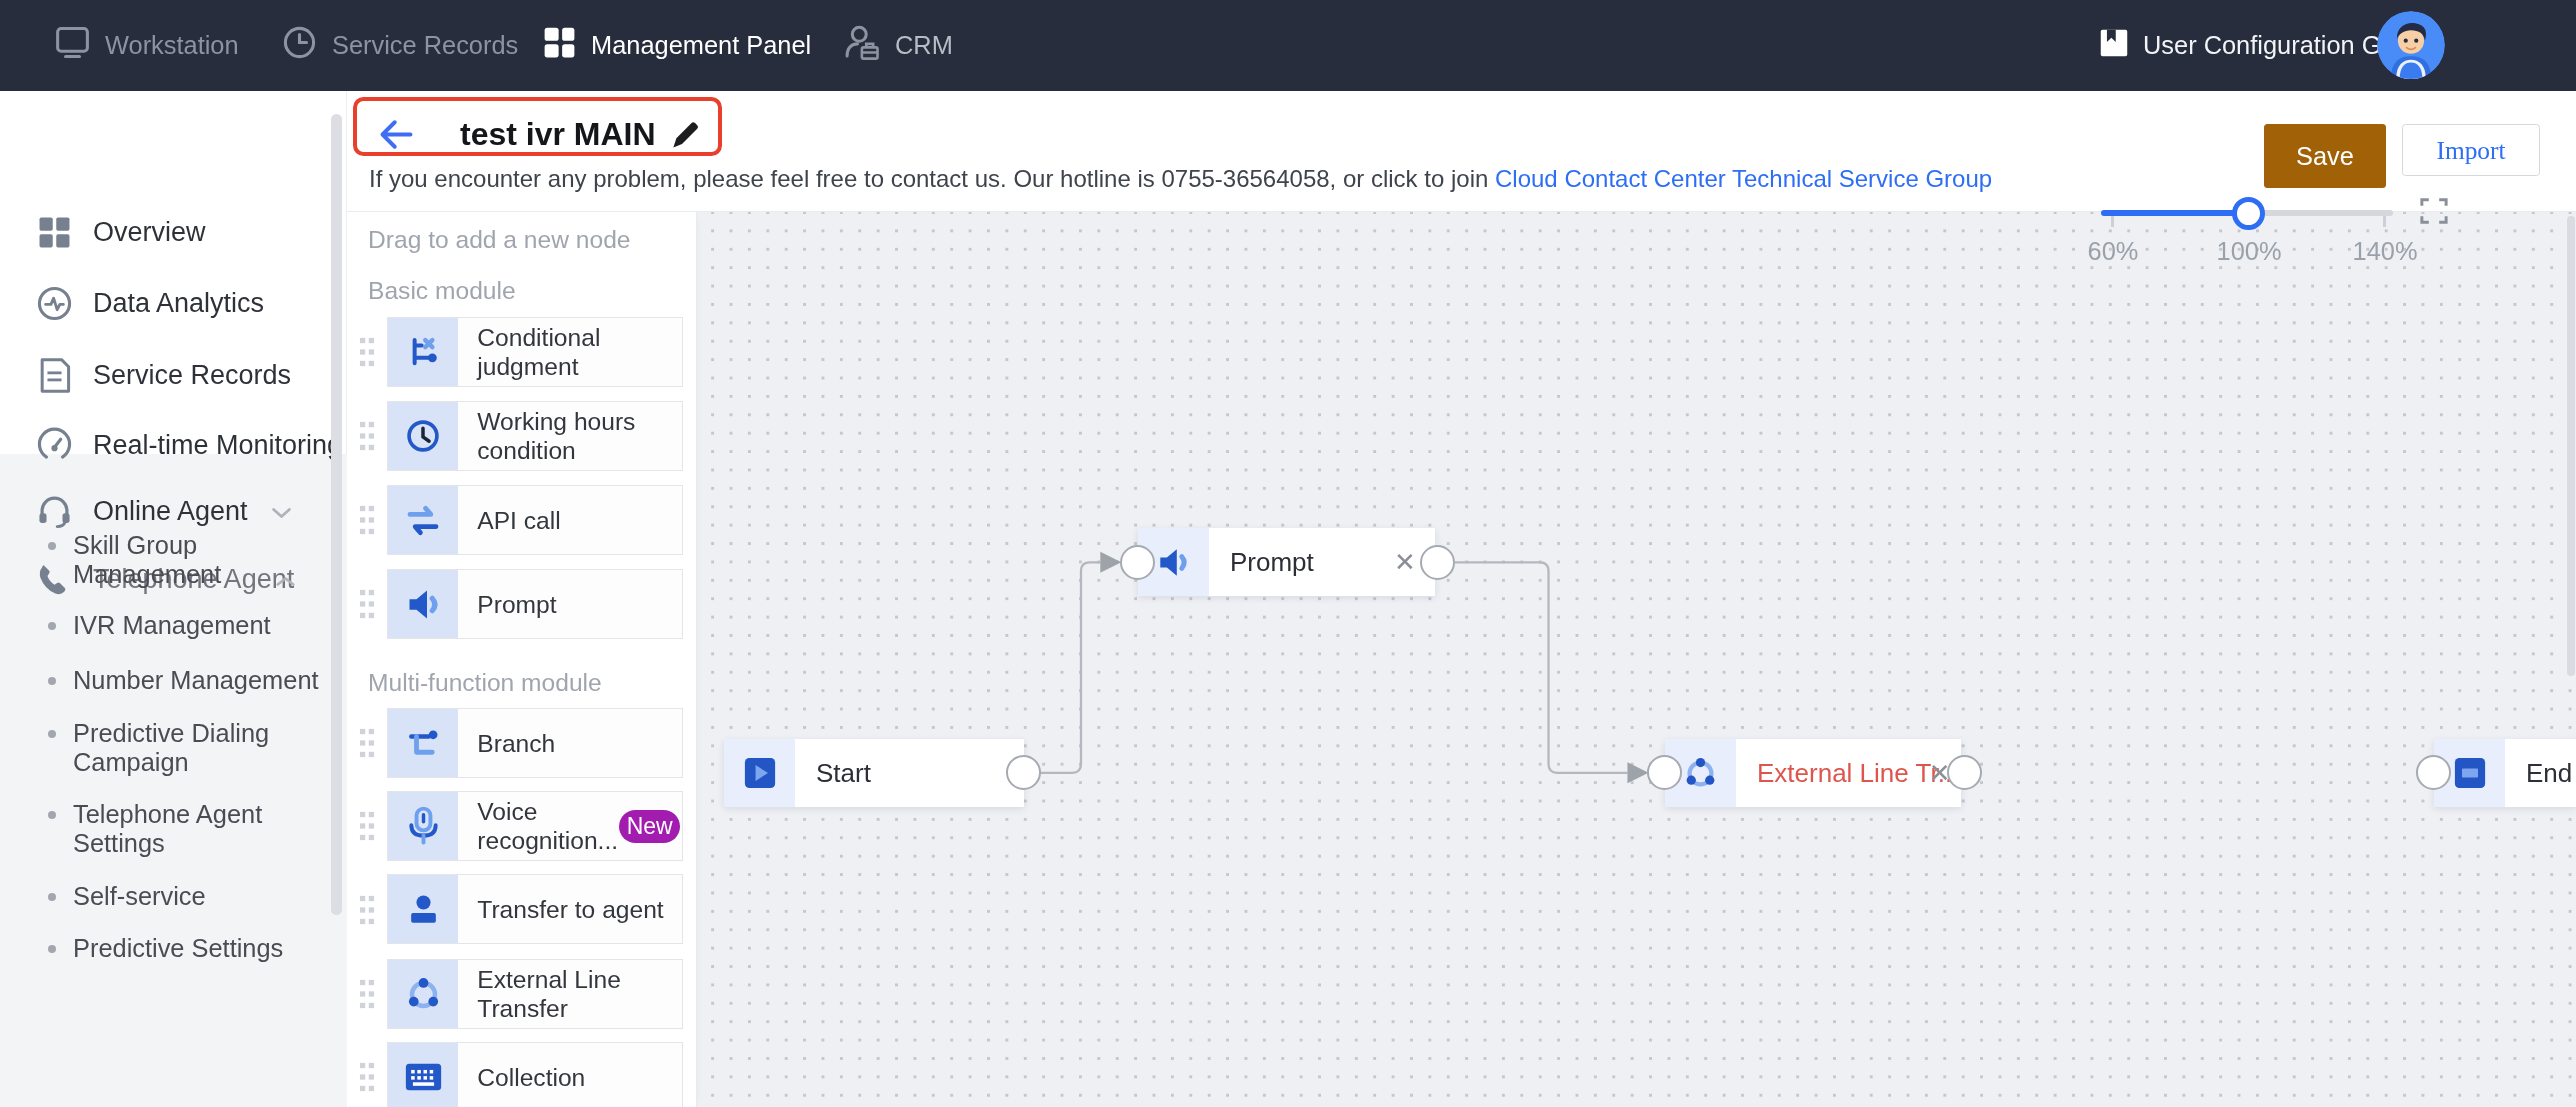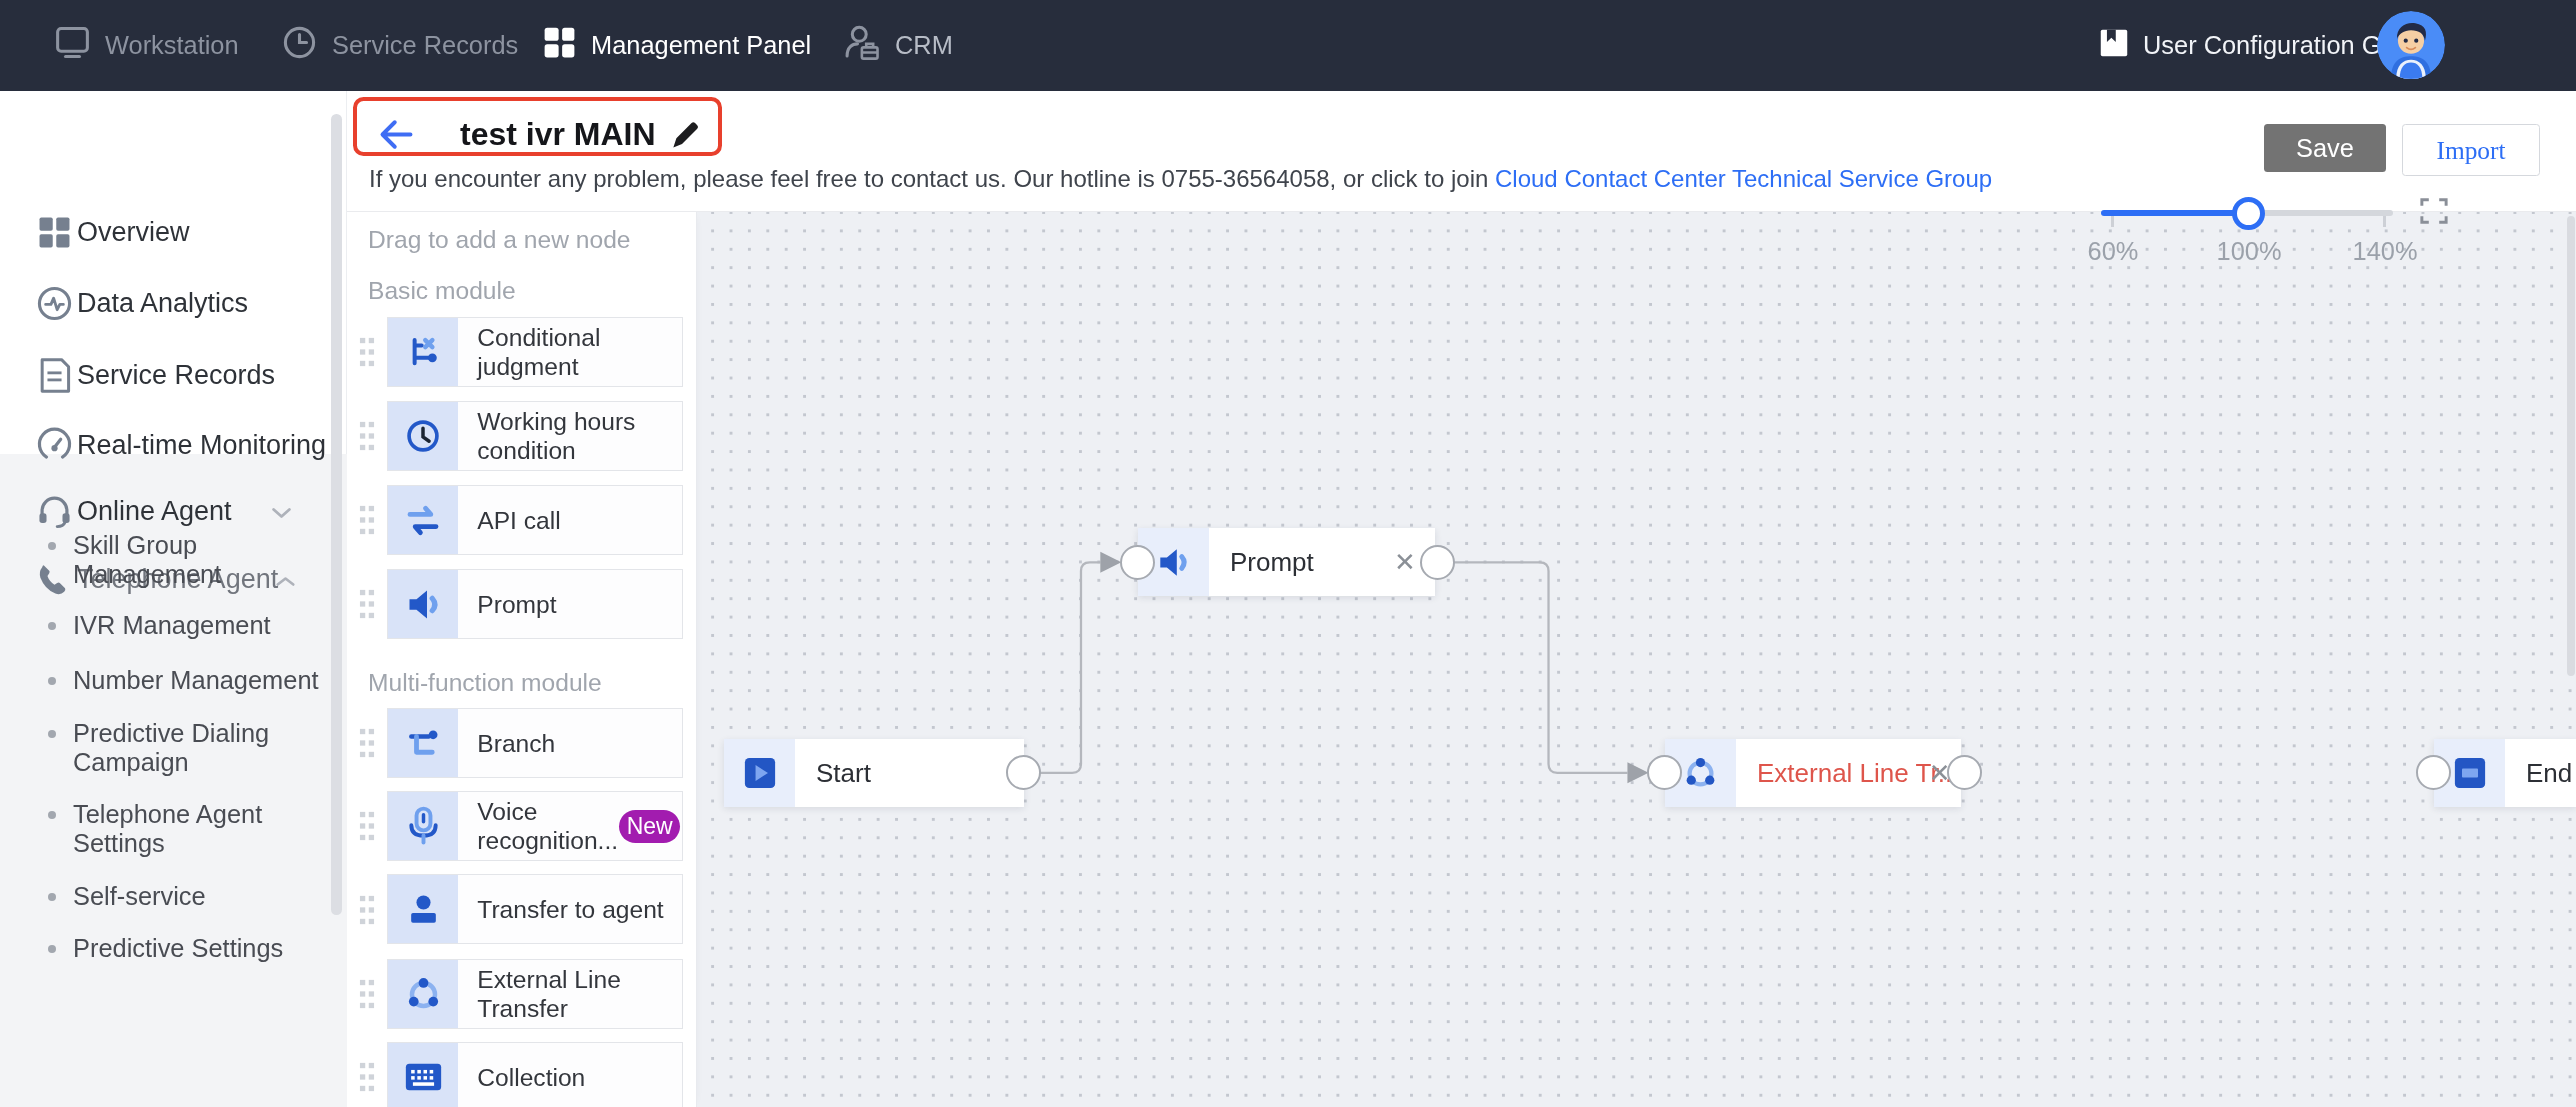--- a/index.html
+++ b/index.html
@@ -12,36 +12,36 @@
   .tb-item.active { color: #ffffff; }
   .tb-item.semi { color: #b7bcc6; }
   .tb-guide { position: absolute; top: 0; height: 91px; display: flex; align-items: center; gap: 14px; font-size: 25.4px; color: #f2f4f8; }
   .avatar { position: absolute; width: 68px; height: 68px; border-radius: 50%; overflow: hidden; }
 
   
   .sidebar { position: absolute; left: 0; top: 91px; width: 347px; height: 1016px; background: #fff; border-right: 0.9px solid #eceef1; z-index: 9; }
   .sb-active-block { position: absolute; left: 0; top: 363px; width: 347px; height: 653px; background: #f3f4f6; }
   .sb-item { position: absolute; left: 0; width: 347px; height: 61px; display: flex; align-items: center; font-size: 27px; color: #2e3238; cursor: pointer; }
   .sb-item .sb-ic { position: absolute; left: 34px; width: 40px; height: 40px; display: flex; align-items: center; justify-content: center; }
-  .sb-item .sb-label { position: absolute; left: 77px; white-space: nowrap; }
+  .sb-item .sb-label { position: absolute; left: 93px; white-space: nowrap; }
   .sb-item.muted .sb-label { color: #71757d; }
   .sb-chevron { position: absolute; }
   .sb-sub { position: absolute; left: 73px; width: 254px; font-size: 25.4px; line-height: 29px; color: #494c53; cursor: pointer; }
   .sb-sub::before { content: ""; position: absolute; left: -25.4px; top: 10.5px; width: 8px; height: 8px; border-radius: 50%; background: #a2a7af; }
   .sb-scrollbar { position: absolute; left: 331px; top: 23px; width: 10.5px; height: 801px; border-radius: 5.3px; background: #dcdee3; }
 
   
   .content-header { position: absolute; left: 347px; top: 91px; width: 2229px; height: 121px; background: #fff; border-bottom: 0.9px solid #eaebee; z-index: 5; }
   .annotation-box { position: absolute; left: 353px; top: 97px; width: 369px; height: 59px; border: 4.4px solid #e8402d; border-radius: 10.5px; z-index: 8; pointer-events: none; }
   .back-btn { position: absolute; left: 377px; top: 117px; width: 39px; height: 35px; cursor: pointer; z-index: 9; }
   .flow-title { position: absolute; left: 460px; top: 116px; font-size: 32px; font-weight: bold; color: #15161a; white-space: nowrap; z-index: 9; }
   .edit-btn { position: absolute; left: 669px; top: 117px; width: 33px; height: 33px; cursor: pointer; z-index: 9; }
   .notice { position: absolute; left: 369px; top: 165px; font-size: 24px; color: #3f444c; white-space: nowrap; z-index: 6; }
   .notice a { color: #2d6ef5; text-decoration: none; cursor: pointer; }
-  .btn-save { position: absolute; left: 2264px; top: 124px; width: 122px; height: 48px; background: #737373; color: #ffffff; font-size: 25.4px; border: none; border-radius: 3.5px; cursor: pointer; z-index: 6; }
+  .btn-save { position: absolute; left: 2264px; top: 124px; width: 122px; height: 64px; background: #a16207; color: #ffffff; font-size: 25.4px; border: none; border-radius: 3.5px; cursor: pointer; z-index: 6; }
   .btn-import { position: absolute; left: 2402px; top: 124px; width: 138px; height: 52px; background: #ffffff; color: #2d6ef5; font-size: 25.4px; border: 0.9px solid #d5d8dd; border-radius: 3.5px; cursor: pointer; z-index: 6; font-family: Liberation Serif, serif; }
 
   
   .canvas { position: absolute; left: 347px; top: 212px; width: 2229px; height: 895px;
             background-color: #eef0f4;
             background-image: radial-gradient(circle, #c3c7cf 1.5px, rgba(0,0,0,0) 1.7px);
             background-size: 18.4px 18.4px; background-position: 7px 9.7px; z-index: 1; }
 
   
   .palette { position: absolute; left: 347px; top: 212px; width: 350px; height: 895px; background: #ffffff;

